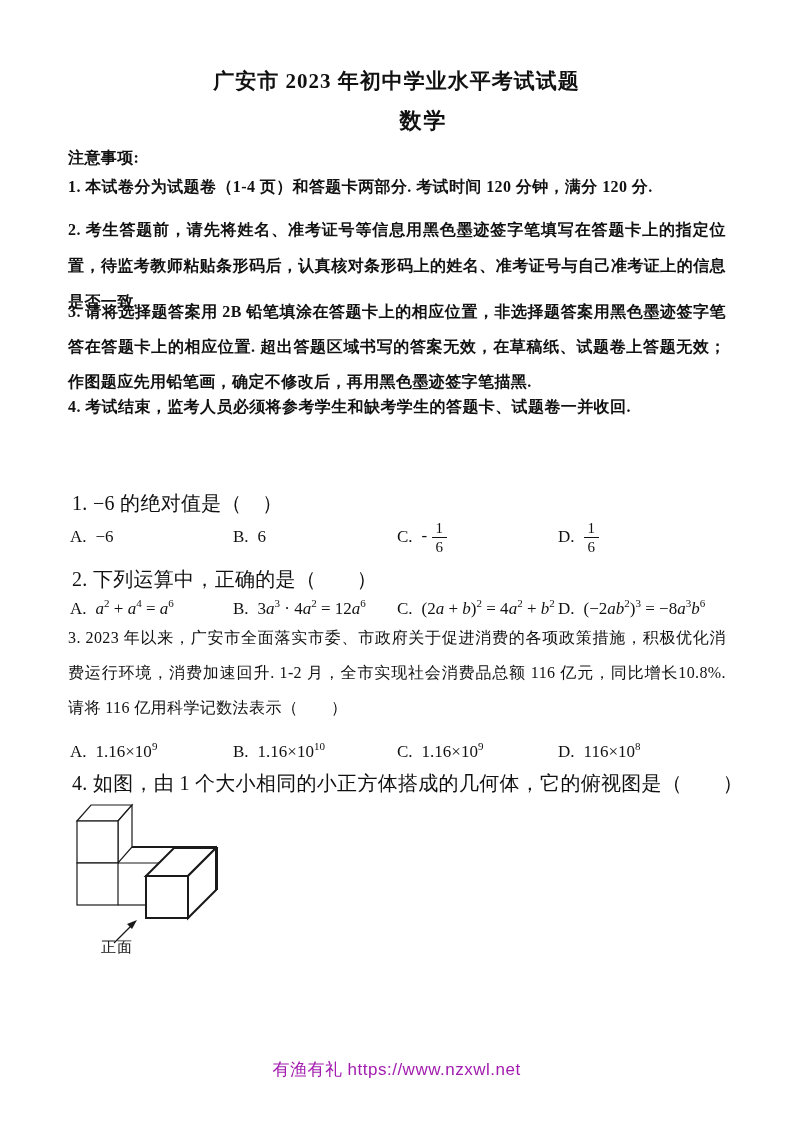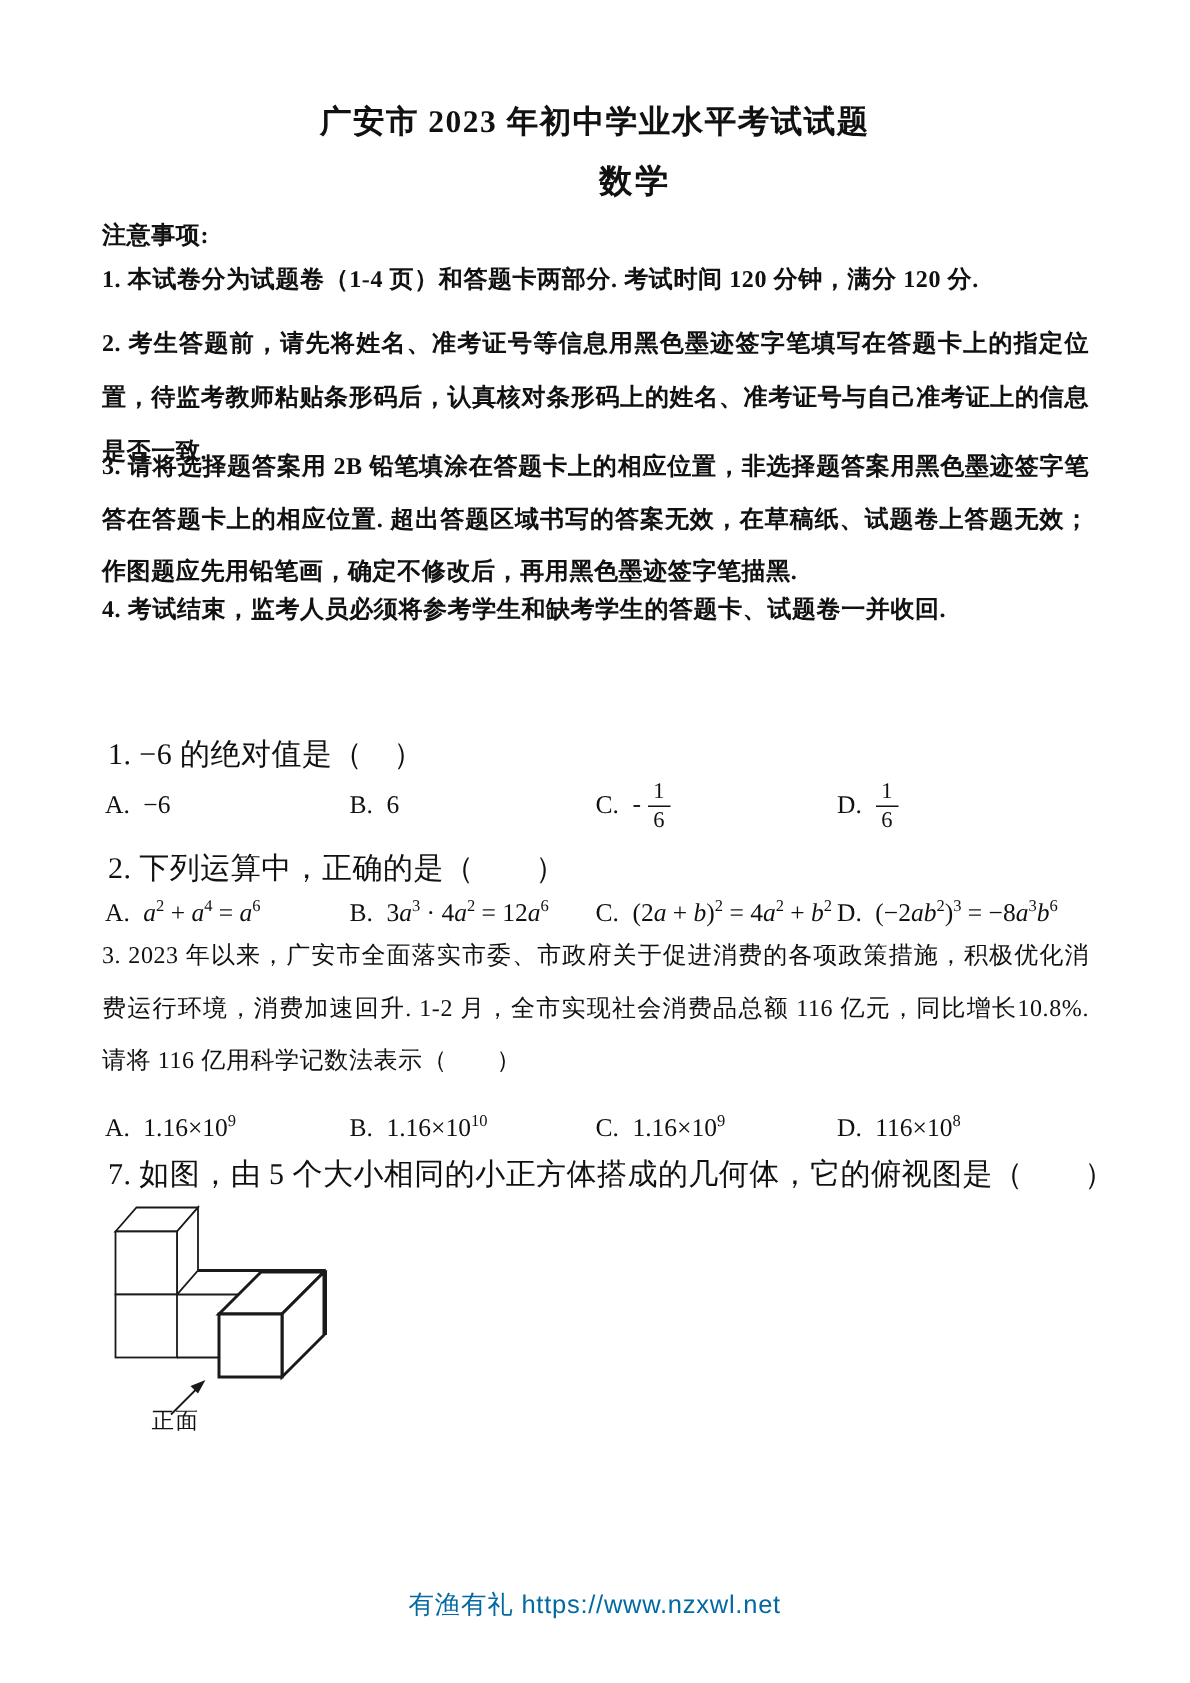--- a/index.html
+++ b/index.html
@@ -20,21 +20,21 @@
   .opt .lbl{flex:none;}
   .math sup{font-size:11px;line-height:0;vertical-align:super;}
   .mvar{font-style:italic;}
   .frac{display:inline-flex;flex-direction:column;align-items:center;font-size:15px;line-height:1.2;vertical-align:middle;}
   .fnum{display:block;border-bottom:1.3px solid #111;padding:0 4px;}
   .fden{display:block;padding:0 4px;}
   .figure{position:absolute;left:70px;top:800px;}
   .fig-label{position:absolute;left:101px;top:938px;font-size:15px;letter-spacing:1px;}
   .footer{
     position:absolute;top:1058px;left:0;width:100%;text-align:center;
-    color:#0369a1;font-size:17px;letter-spacing:0.5px;
+    color:#a21caf;font-size:17px;letter-spacing:0.5px;
     font-family:"Liberation Sans","DejaVu Sans",sans-serif;
   }
 </style>
 </head>
 <body>
 
 <div class="page">
 
   <div class="center-line title">广安市 2023 年初中学业水平考试试题</div>
   <div class="center-line subject">数学</div>
@@ -105,21 +105,21 @@
     <span class="opt" style="left:327px">
       <span class="lbl">C.</span>
       <span class="math"><span>1.16×10</span><sup>9</sup></span>
     </span>
     <span class="opt" style="left:488px">
       <span class="lbl">D.</span>
       <span class="math"><span>116×10</span><sup>8</sup></span>
     </span>
   </div>
 
-  <div class="stem" style="top:773px">7. 如图，由 5 个大小相同的小正方体搭成的几何体，它的俯视图是（　　）</div>
+  <div class="stem" style="top:773px">4. 如图，由 1 个大小相同的小正方体搭成的几何体，它的俯视图是（　　）</div>
 
   <svg class="figure" width="170" height="148" viewBox="0 0 170 148" fill="none" stroke="#1a1a1a" stroke-width="1.2" stroke-linejoin="miter">
 
     <polygon points="7,21 21,5 62,5 48,21" fill="#fff"></polygon>
     <polygon points="48,21 62,5 62,47 48,63" fill="#fff"></polygon>
     <rect x="7" y="21" width="41" height="42" fill="#fff"></rect>
     <rect x="7" y="63" width="41" height="42" fill="#fff"></rect>
 
     <line x1="62" y1="47" x2="147" y2="47" stroke-width="2"></line>
     <line x1="147" y1="47" x2="147" y2="90" stroke-width="2"></line>

